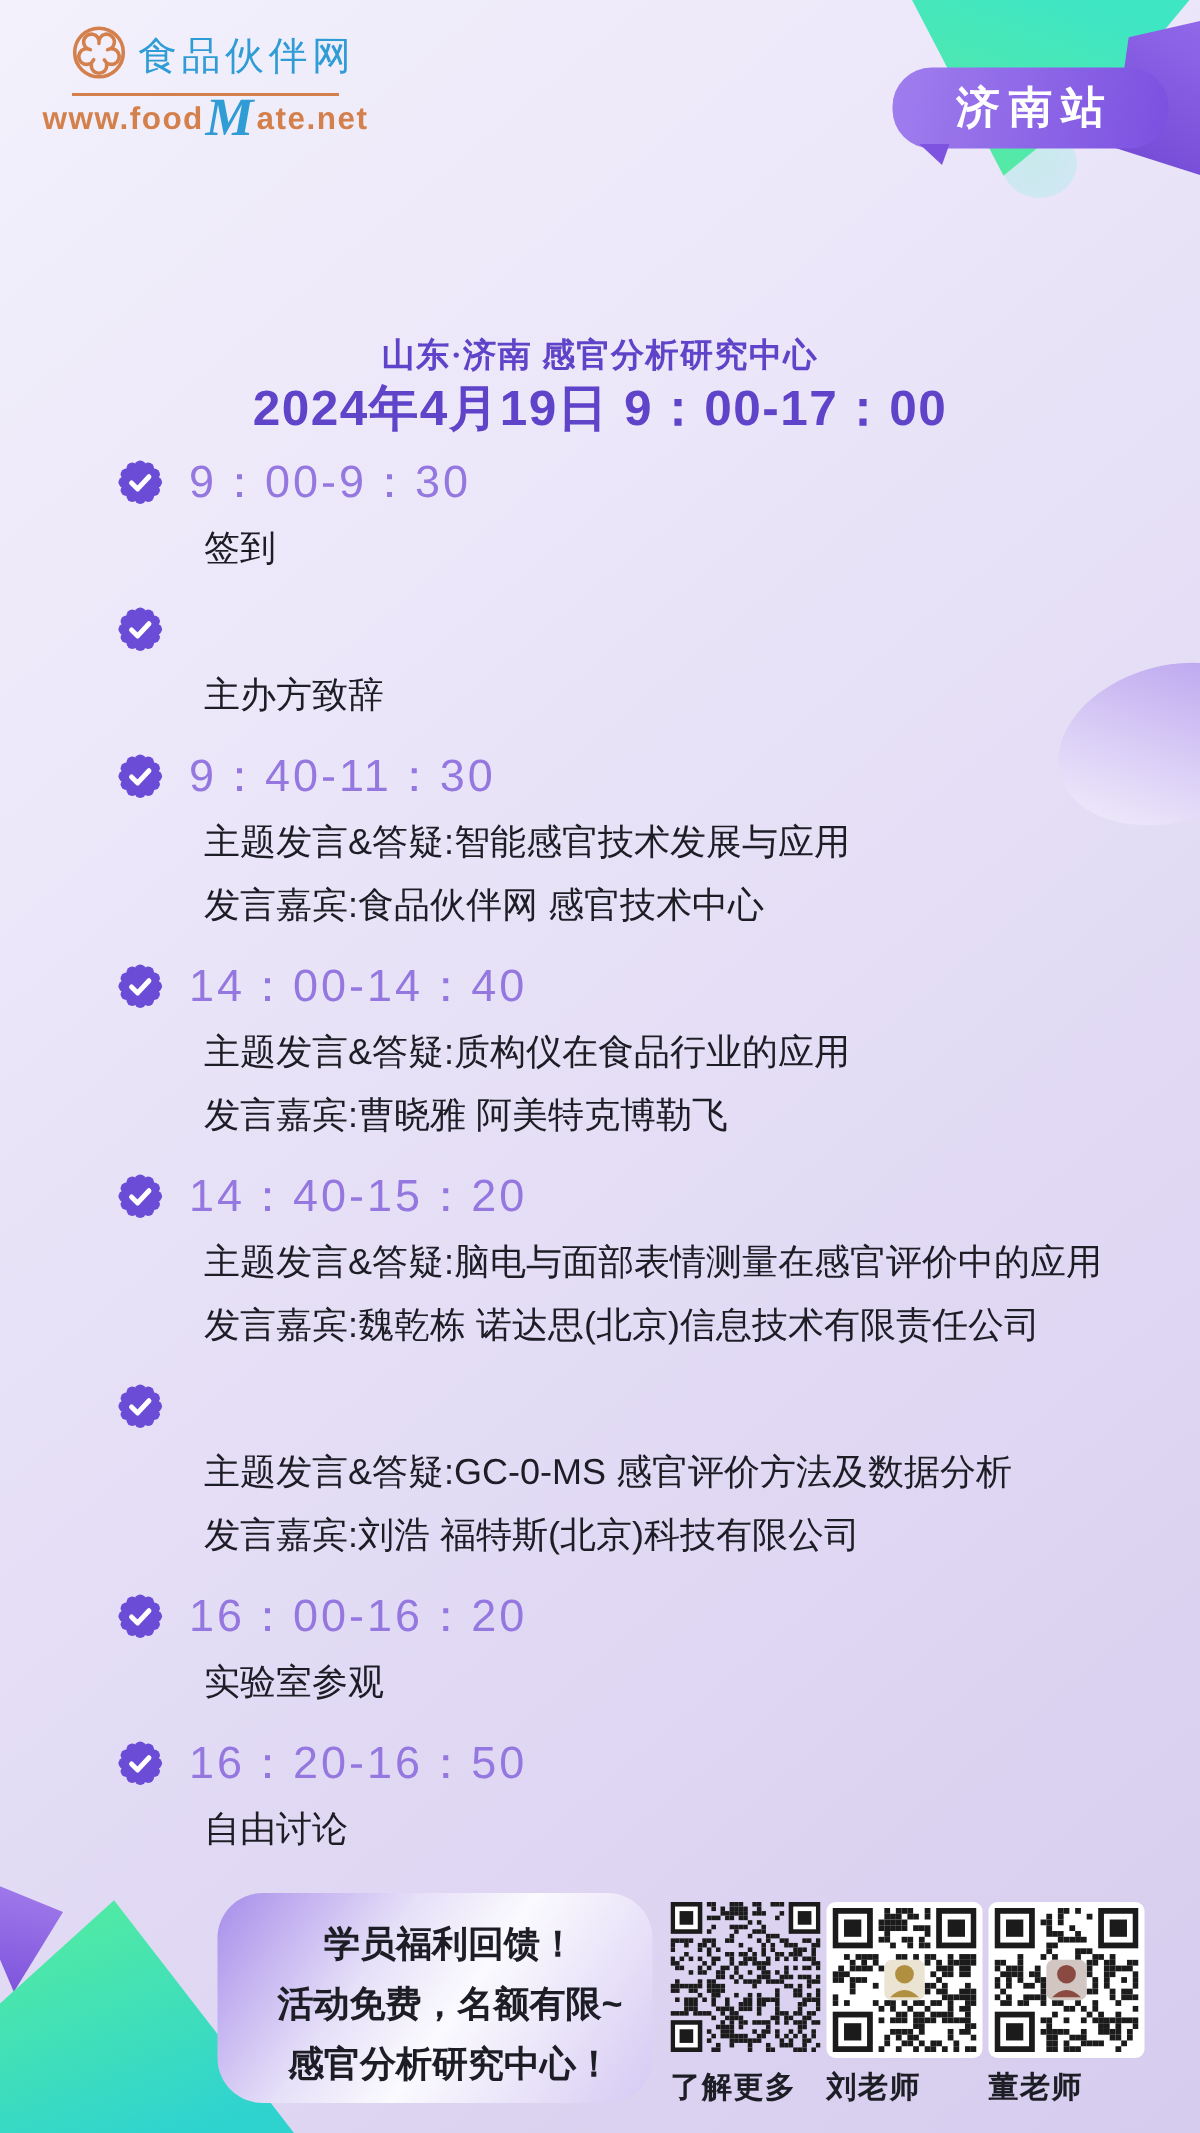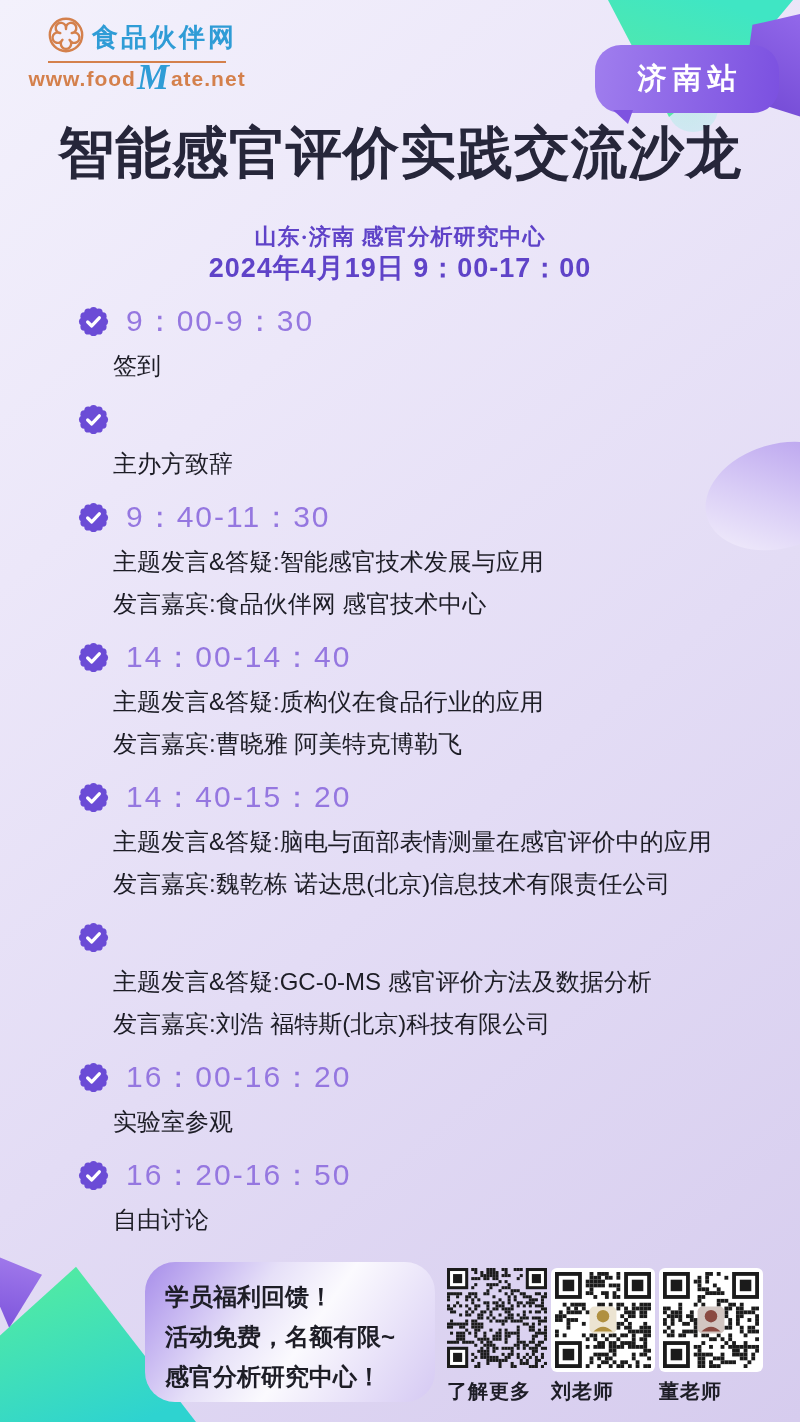--- a/index.html
+++ b/index.html
@@ -33,52 +33,52 @@
     background:linear-gradient(215deg,#b79fee 5%,#d9cdf6 55%,#f2eefb 95%);transform:rotate(-16deg);}
   .tri-purple-bottom{position:absolute;left:0;top:1256px;width:42px;height:72px;
     background:linear-gradient(190deg,#a37cec,#7d54dc);
     clip-path:polygon(0 2%,100% 26%,22% 100%,0 70%);}
   .tri-teal-bottom{position:absolute;left:0;top:1262px;width:200px;height:160px;
     background:linear-gradient(160deg,#52eba2 10%,#2ed3d0 90%);
     clip-path:polygon(38% 3%,98% 100%,0 100%,0 46%);}
   
   .logo{position:absolute;left:48px;top:17px;width:178px;z-index:3;}
   .logo-row{display:flex;align-items:center;gap:8px;}
-  .logo-name{color:var(--logo-blue);font-size:26px;font-weight:700;letter-spacing:3px;white-space:nowrap;}
+  .logo-name{color:var(--logo-blue);font-size:26px;font-weight:400;letter-spacing:3px;white-space:nowrap;}
   .logo-rule{height:0;border-top:2px solid var(--logo-orange);margin:4px 0 1px;}
   .logo-url{display:flex;align-items:flex-end;justify-content:center;color:var(--logo-orange);
     font-size:21px;font-weight:700;letter-spacing:1px;}
   .logo-m{color:var(--logo-blue);font-family:"Liberation Serif","DejaVu Serif",serif;
     font-style:italic;font-weight:700;font-size:36px;line-height:.75;margin:0 1px;}
-  .station-badge{position:absolute;left:595px;top:45px;width:184px;height:68px;z-index:3;
+  .station-badge{position:absolute;left:595px;top:45px;width:184px;height:54px;z-index:3;
     border-radius:26px;background:linear-gradient(100deg,#a07eee,#7b50e0);
     display:flex;align-items:center;justify-content:center;
     color:#fff;font-size:29px;font-weight:700;letter-spacing:6px;text-indent:6px;}
   .station-badge::after{content:'';position:absolute;left:18px;bottom:-11px;width:0;height:0;
     border-left:15px solid transparent;border-right:5px solid transparent;border-top:14px solid #7e53e0;}
   
   .event-title{position:absolute;left:0;right:0;top:116px;text-align:center;z-index:3;
     font-size:56px;font-weight:900;color:var(--title-dark);letter-spacing:1px;}
   .organizer{position:absolute;left:0;right:0;top:222px;text-align:center;
     color:var(--subtitle-purple);font-size:22px;font-weight:700;letter-spacing:1px;font-family:Liberation Serif, serif;}
   .event-datetime{position:absolute;left:0;right:0;top:250px;text-align:center;
-    color:var(--subtitle-purple);font-size:27px;font-weight:700;letter-spacing:1px;}
+    color:var(--subtitle-purple);font-size:33px;font-weight:700;letter-spacing:1px;}
   
   .schedule{position:absolute;left:78px;top:301px;right:16px;z-index:2;}
   .sch-item{margin-bottom:16px;}
   .sch-time-row{display:flex;align-items:center;gap:17px;height:40px;}
   .badge{width:31px;height:31px;flex:0 0 31px;display:block;}
   .sch-time{color:var(--time-purple);font-size:30px;font-weight:500;letter-spacing:2px;white-space:nowrap;}
-  .sch-line{margin-left:35px;margin-top:8px;color:var(--body-dark);font-size:24px;
+  .sch-line{margin-left:58px;margin-top:8px;color:var(--body-dark);font-size:24px;
     font-weight:500;line-height:34px;white-space:nowrap;}
   
   .benefit-box{position:absolute;left:145px;top:1262px;width:290px;height:140px;z-index:2;
     border-radius:30px;padding:15px 0 0 20px;
     background:linear-gradient(125deg,#a78dea 0%,#e6e0f8 35%,#fbfafe 55%,#d5c9f3 100%);}
-  .benefit-line{color:var(--body-dark);font-size:24px;font-weight:700;line-height:40px;white-space:nowrap;}
+  .benefit-line{color:var(--body-dark);font-size:24px;font-weight:700;line-height:40px;white-space:nowrap;text-align:center;}
   .qr-block{position:absolute;top:1268px;}
   .qr-img{display:block;}
   .qr-card{background:#fff;border-radius:6px;padding:4px;}
   .qr-label{position:absolute;top:1378px;color:var(--body-dark);
     font-size:20px;font-weight:700;letter-spacing:1px;}
 </style>
 </head>
 <body>
 
 <div class="poster">
@@ -103,21 +103,20 @@
         <span>www.food</span>
         <span class="logo-m">M</span>
         <span>ate.net</span>
       </div>
   </div>
 
   <div class="station-badge">
     <span>济南站</span>
   </div>
 
-  <h1 class="event-title">智能感官评价实践交流沙龙</h1>
   <div class="organizer">山东·济南 感官分析研究中心</div>
   <div class="event-datetime">2024年4月19日 9：00-17：00</div>
 
   <div class="schedule">
       <div class="sch-item">
         <div class="sch-time-row">
           <span class="badge"><svg width="31" height="31" viewBox="0 0 32 32">
               <g fill="#6b4cd6">
                 <circle cx="27.00" cy="16.00" r="4"></circle>
                 <circle cx="25.53" cy="21.50" r="4"></circle>

